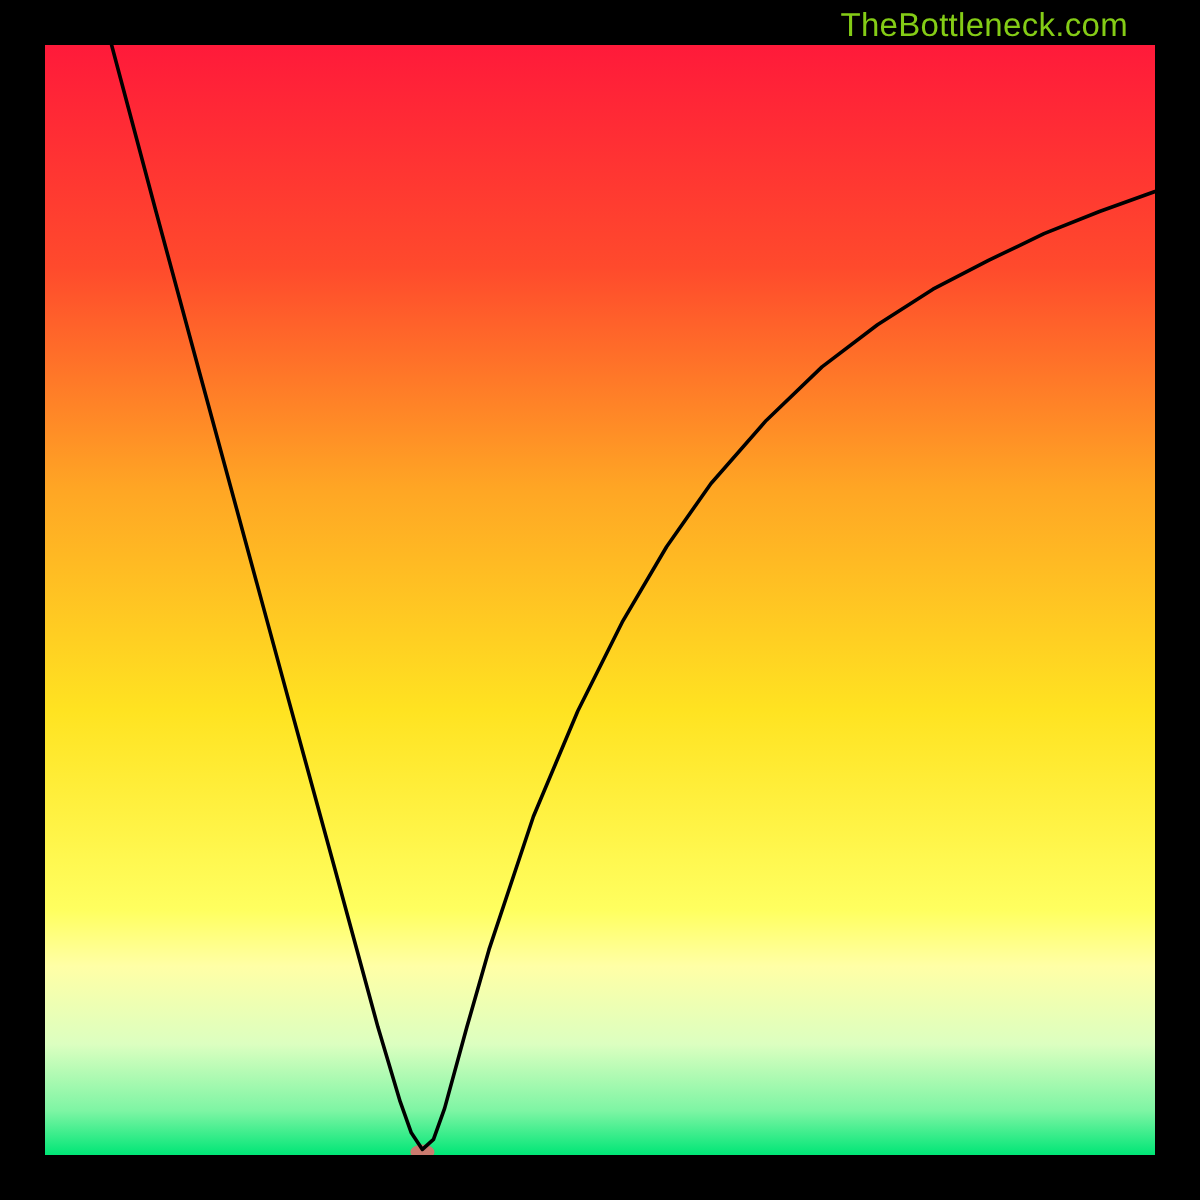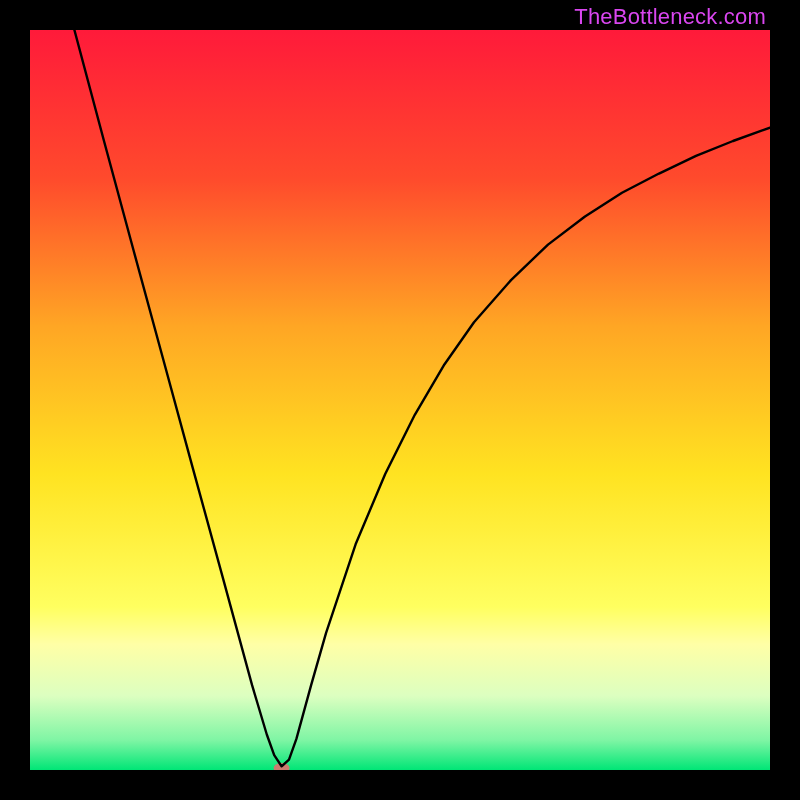--- a/index.html
+++ b/index.html
@@ -22,22 +22,22 @@
   .plot-area {
     position: absolute;
     left: 0;
     top: 0;
     width: 740px;
     height: 740px;
   }
   .watermark {
     position: absolute;
     top: 4px;
-    right: 34px;
-    color: #d946ef;
+    right: 48px;
+    color: #84cc16;
     font-size: 22px;
     font-weight: 500;
     font-family: Arial, Helvetica, sans-serif;
     letter-spacing: 0.2px;
   }
 </style>
 </head>
 <body>
 
 <div class="chart-frame">

